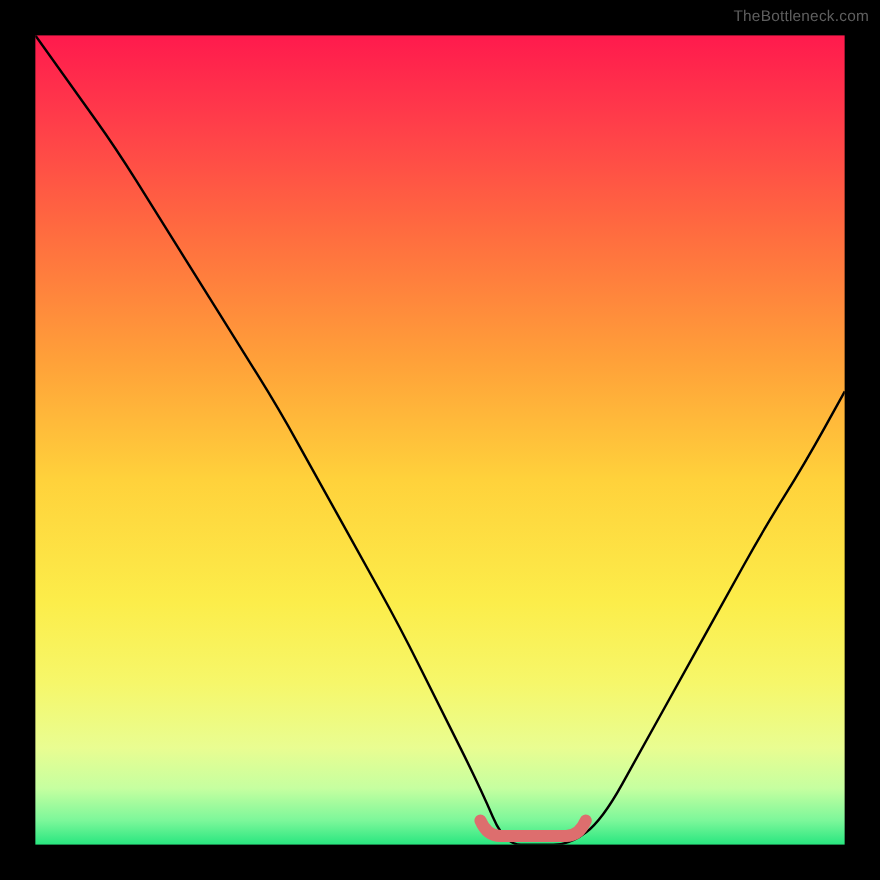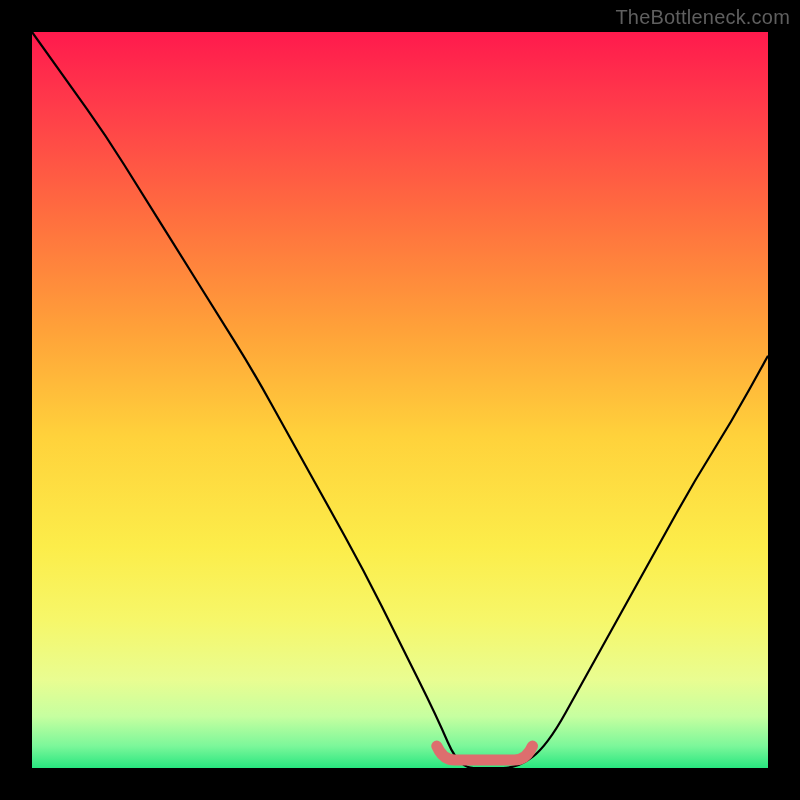--- a/index.html
+++ b/index.html
@@ -17,21 +17,21 @@
     top: 0;
     width: 800px;
     height: 800px;
     background: #000;
   }
   .watermark {
     position: absolute;
     top: 6px;
     right: 10px;
     color: #5f5f5f;
-    font-size: 20px;
+    font-size: 14px;
     font-weight: 500;
     letter-spacing: 0.2px;
     user-select: none;
   }
   .plot {
     position: absolute;
     left: 32px;
     top: 32px;
     width: 736px;
     height: 736px;

